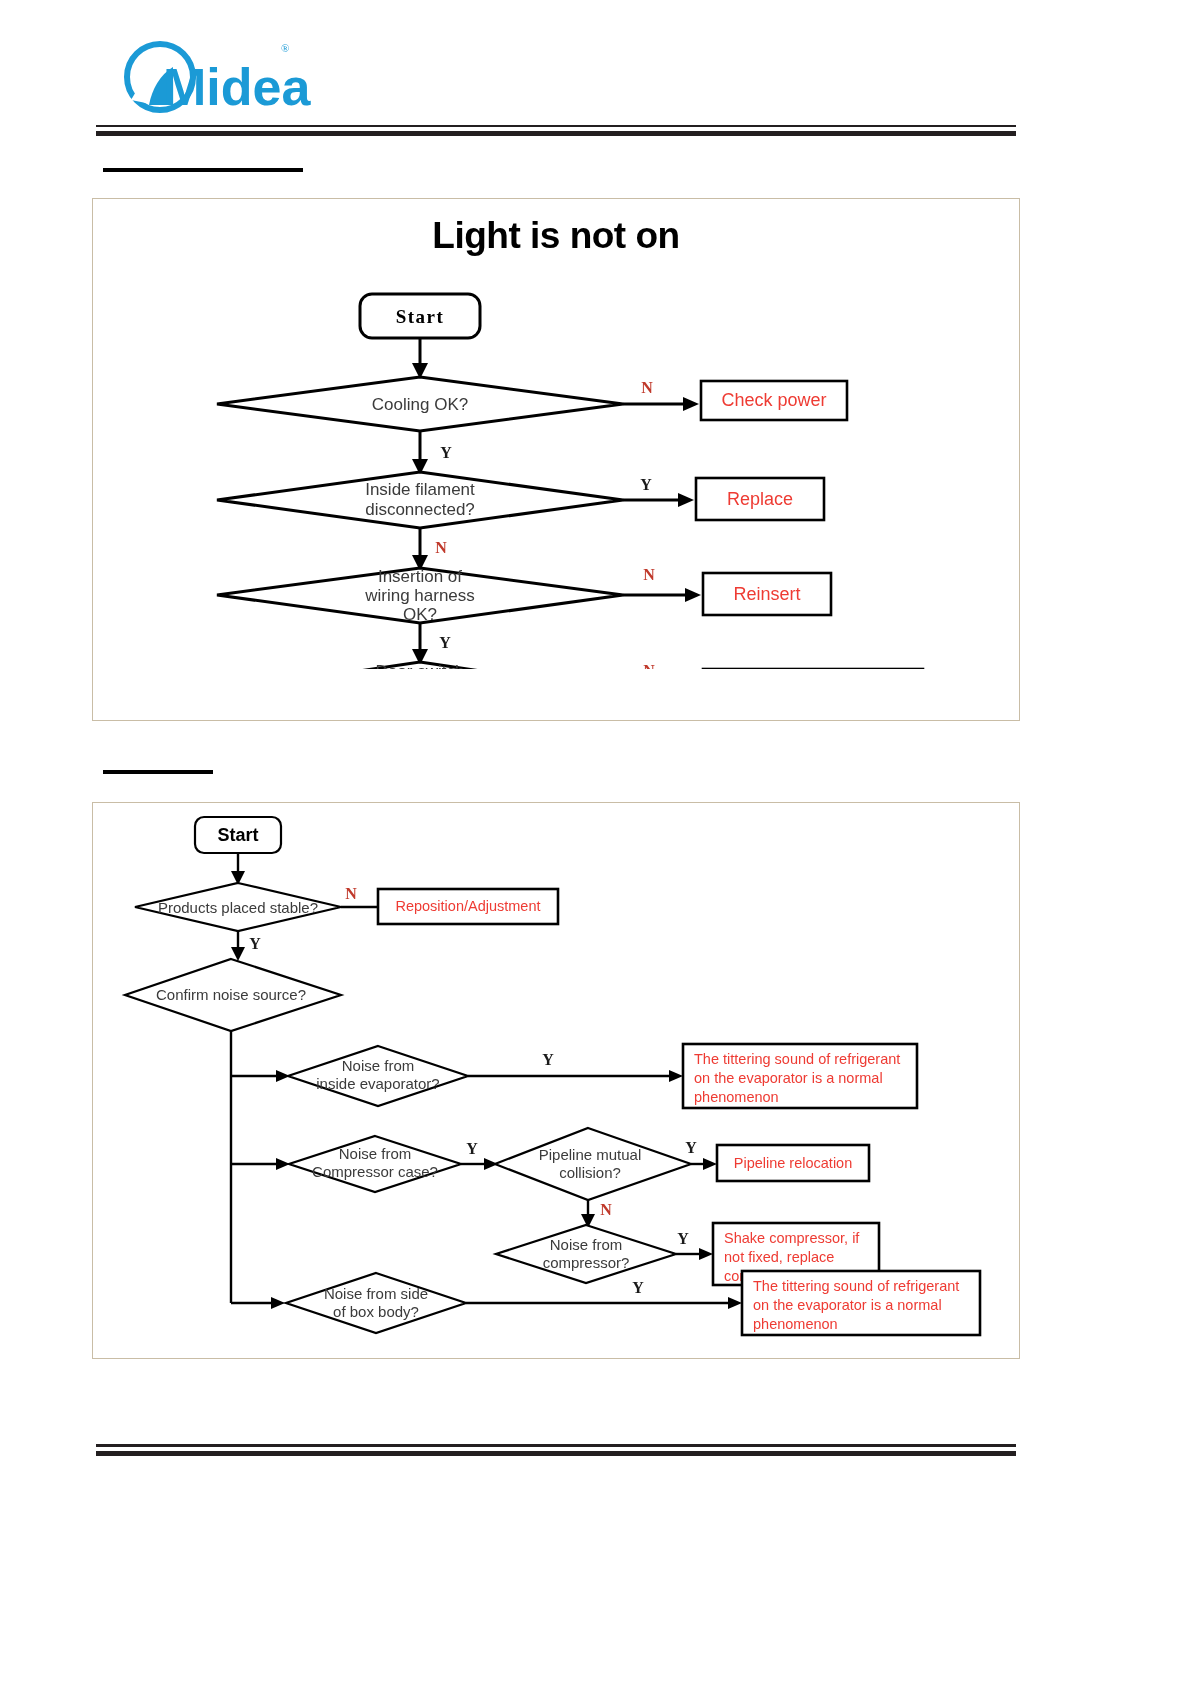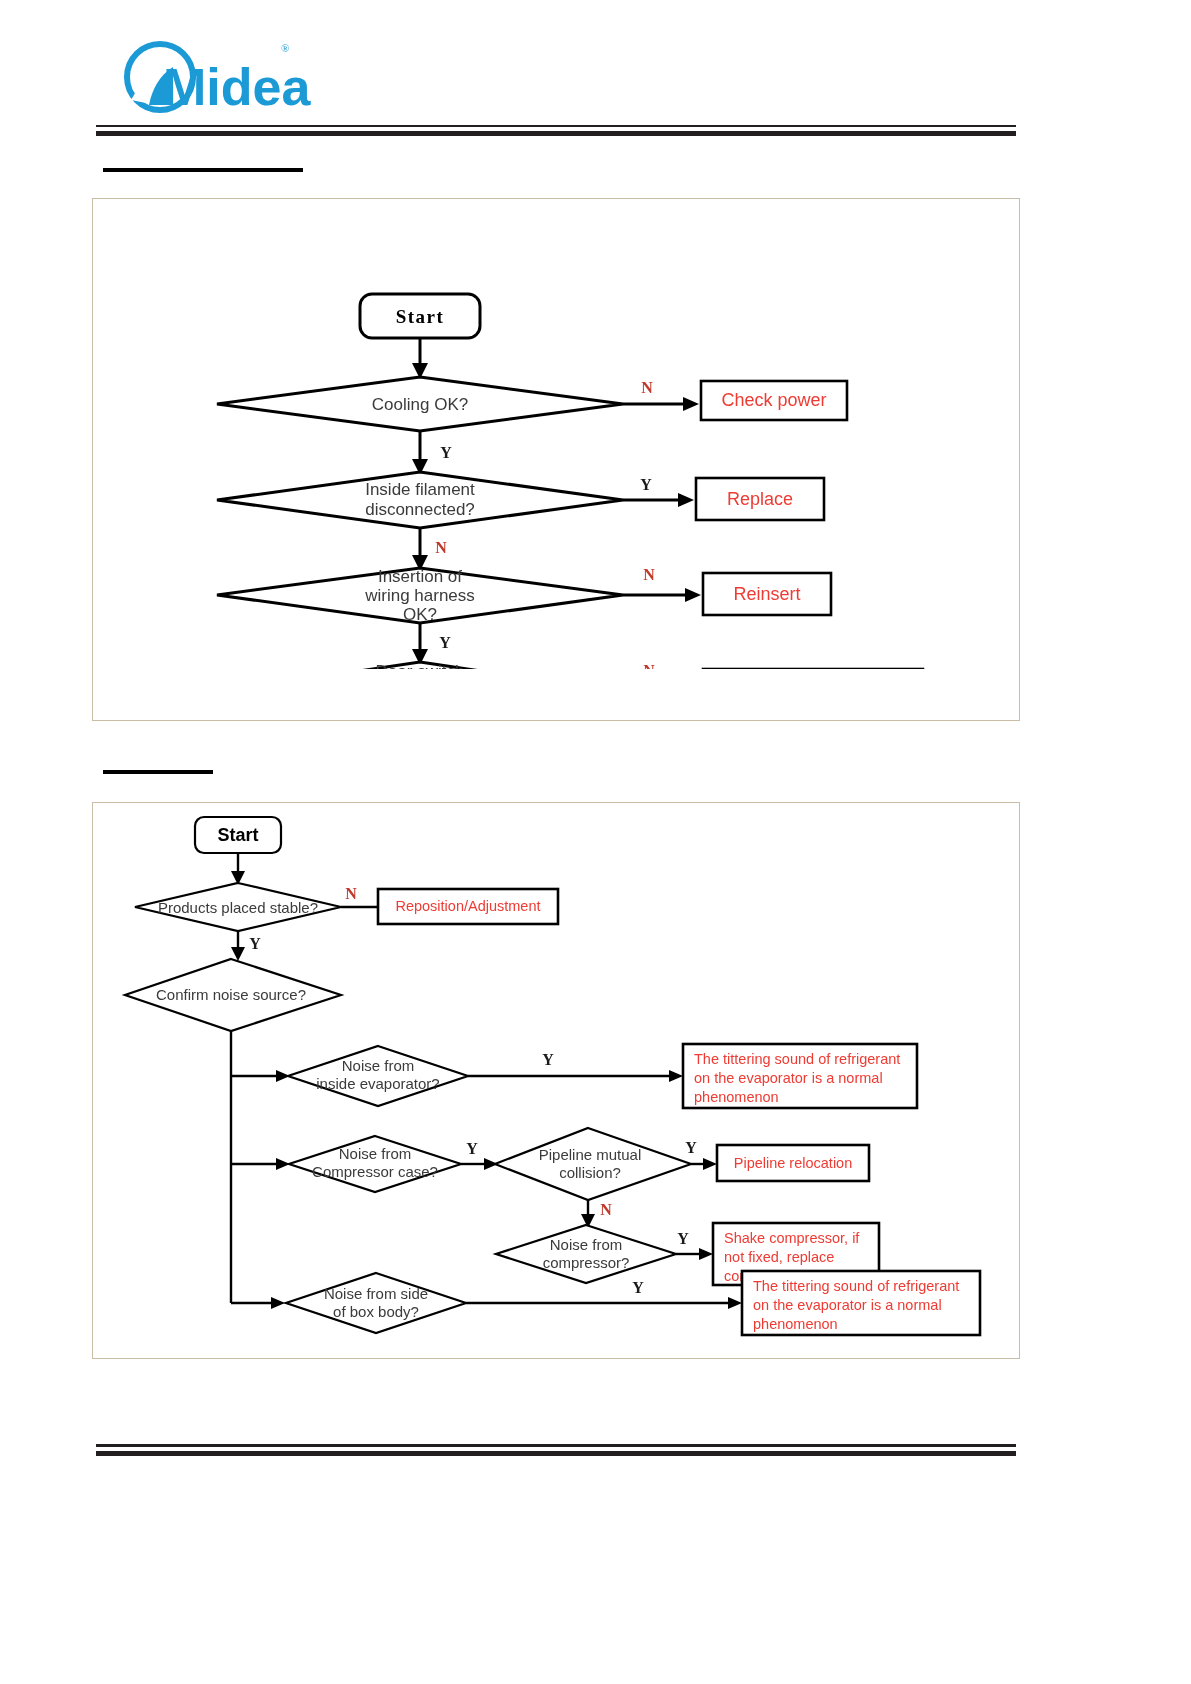--- a/index.html
+++ b/index.html
@@ -63,20 +63,21 @@
   </div>
 
   <div class="hdr-rule-top"></div>
   <div class="hdr-rule-bot"></div>
   <div class="sec-rule-1"></div>
   <div class="sec-rule-2"></div>
   <div class="ftr-rule-top"></div>
   <div class="ftr-rule-bot"></div>
 
   <div class="figure" id="figure-light">
+    <div class="fig-title">Light is not on</div>
 
     <svg width="926" height="470" viewBox="0 0 926 470">
 
       <rect class="shape" x="267" y="95" width="120" height="44" rx="12" ry="12"></rect>
       <text class="t-start-mono" x="327" y="124" text-anchor="middle">Start</text>
 
       <path class="edge" d="M327 139 L327 166"></path>
       <path d="M327 180 l-8 -16 l16 0 z" fill="#000"></path>
 
       <polygon class="shape" points="327,178 530,205 327,232 124,205"></polygon>

